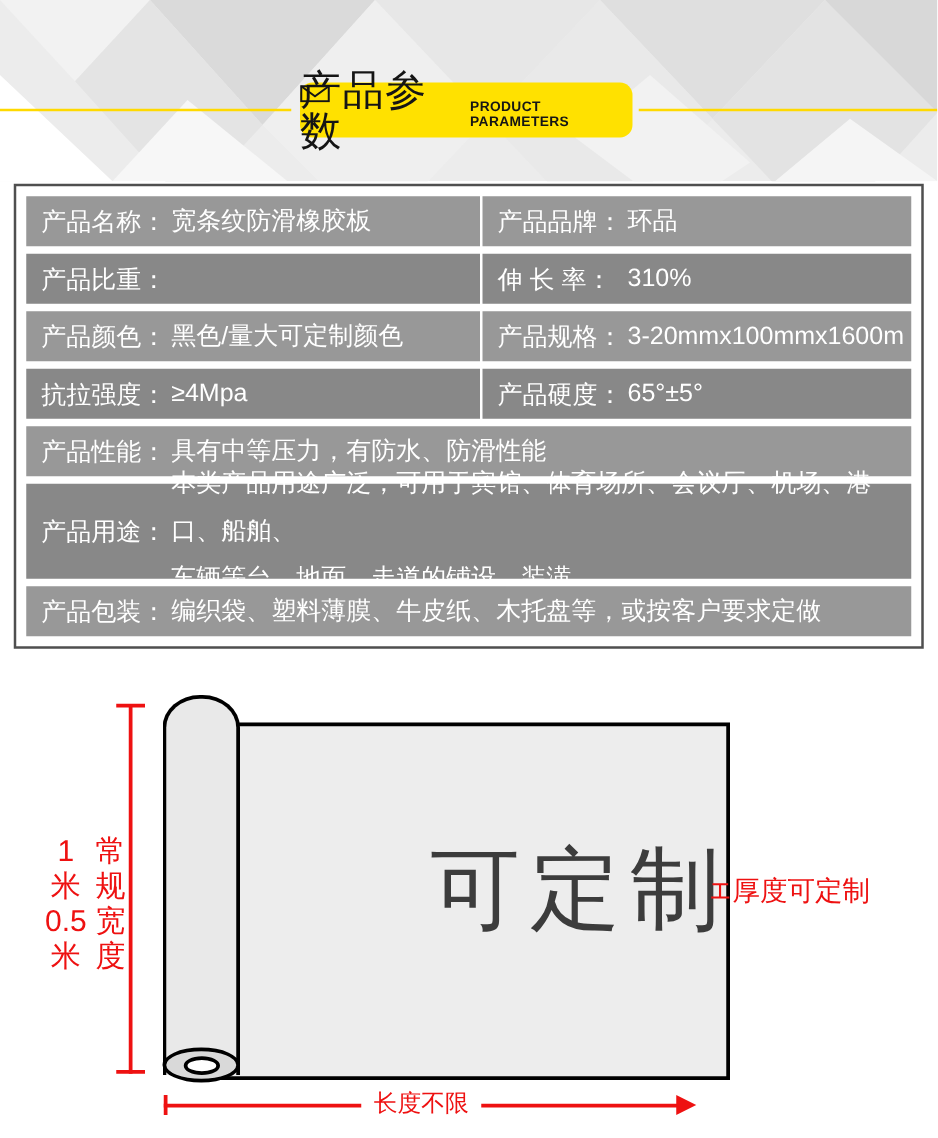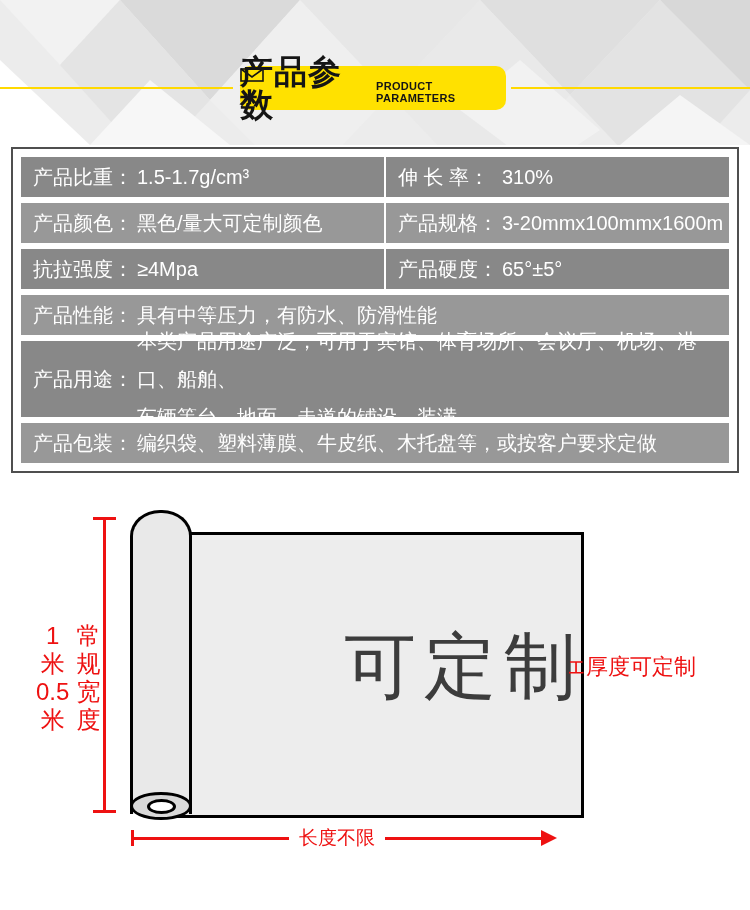--- a/index.html
+++ b/index.html
@@ -12,21 +12,21 @@
   .hero{position:relative;height:145px;overflow:hidden;}
   .hero svg{position:absolute;left:0;top:0;}
   .accent-line{position:absolute;top:87px;height:2px;background:#ffd900;}
   .accent-line.left{left:0;width:233px;}
   .accent-line.right{left:511px;right:0;}
   .banner{
     position:absolute;left:240px;top:66px;width:266px;height:44px;
     background:#ffe100;border-radius:10px;
     display:flex;align-items:center;justify-content:center;gap:9px;
   }
-  .banner-title{font-size:33px;font-weight:700;color:#151515;letter-spacing:1px;line-height:1;}
+  .banner-title{font-size:33px;font-weight:400;color:#151515;letter-spacing:1px;line-height:1;}
   .banner-sub{display:flex;flex-direction:column;align-items:center;padding-top:7px;}
   .banner-sub-text{font-size:11px;font-weight:700;color:#151515;letter-spacing:0.3px;}
   .envelope{margin-top:2px;}
   
   .panel{
     margin:2px 11px 0 11px;background:#fff;border:2px solid #4f4f4f;padding:8px;
     box-sizing:border-box;
   }
   .spec-row{display:flex;gap:2px;margin-bottom:6px;}
   .spec-row:last-child{margin-bottom:0;justify-content:flex-end;}
@@ -114,25 +114,34 @@
       <svg class="envelope" width="24" height="14" viewBox="0 0 24 14" aria-hidden="true">
         <rect x="1" y="1" width="22" height="12" fill="none" stroke="#151515" stroke-width="1.6"></rect>
         <path d="M1,1 L12,9 L23,1" fill="none" stroke="#151515" stroke-width="1.6"></path>
       </svg>
     </span>
   </div>
 </div>
 
 <div class="panel">
 
+  <div class="spec-row">
+    <div class="cell l row-light">
+      <span class="label">产品名称：</span>
+      <span class="value">宽条纹防滑橡胶板</span>
+    </div>
+    <div class="cell r row-light">
+      <span class="label">产品品牌：</span>
+      <span class="value">环品</span>
+    </div>
+  </div>
 
   <div class="spec-row">
     <div class="cell l row-dark">
       <span class="label">产品比重：</span>
-      <span class="value">1.5-1.7g/cm³</span>
     </div>
     <div class="cell r row-dark">
       <span class="label">伸 长 率：</span>
       <span class="value">310%</span>
     </div>
   </div>
 
   <div class="spec-row">
     <div class="cell l row-light">
       <span class="label">产品颜色：</span>

